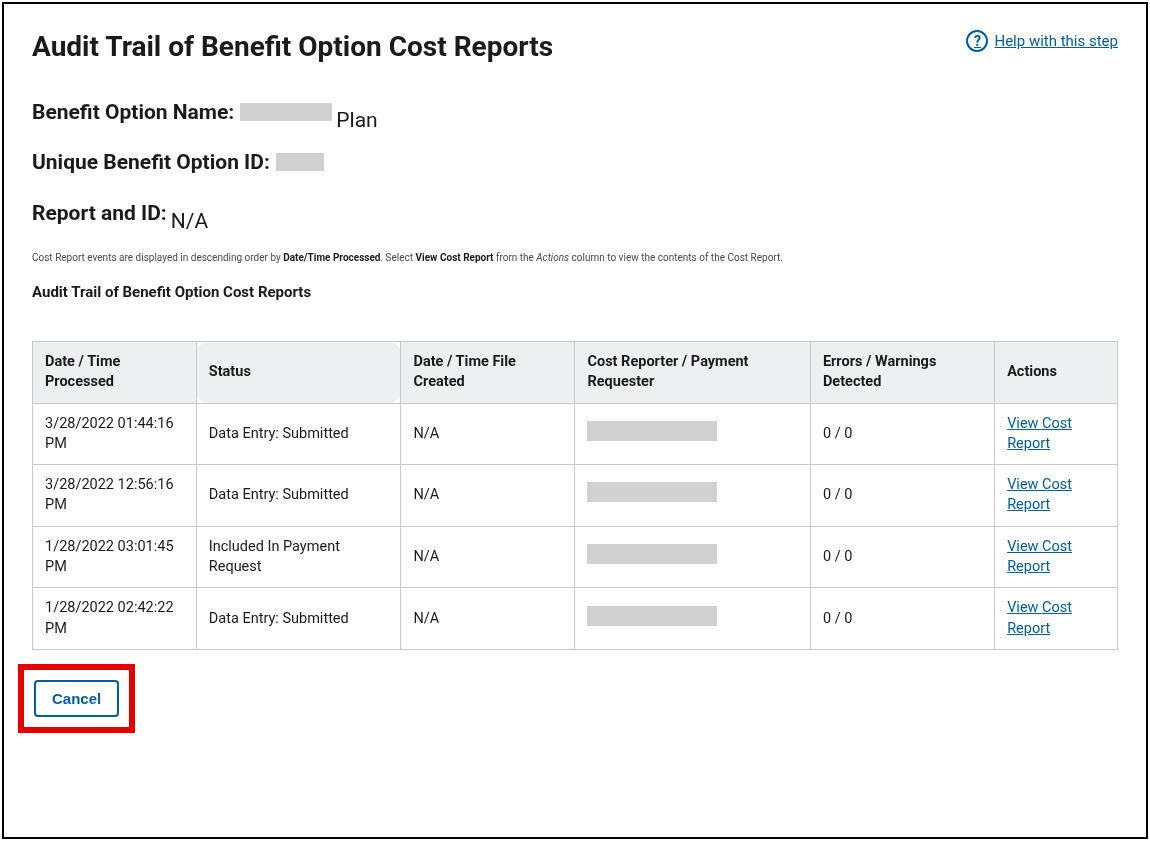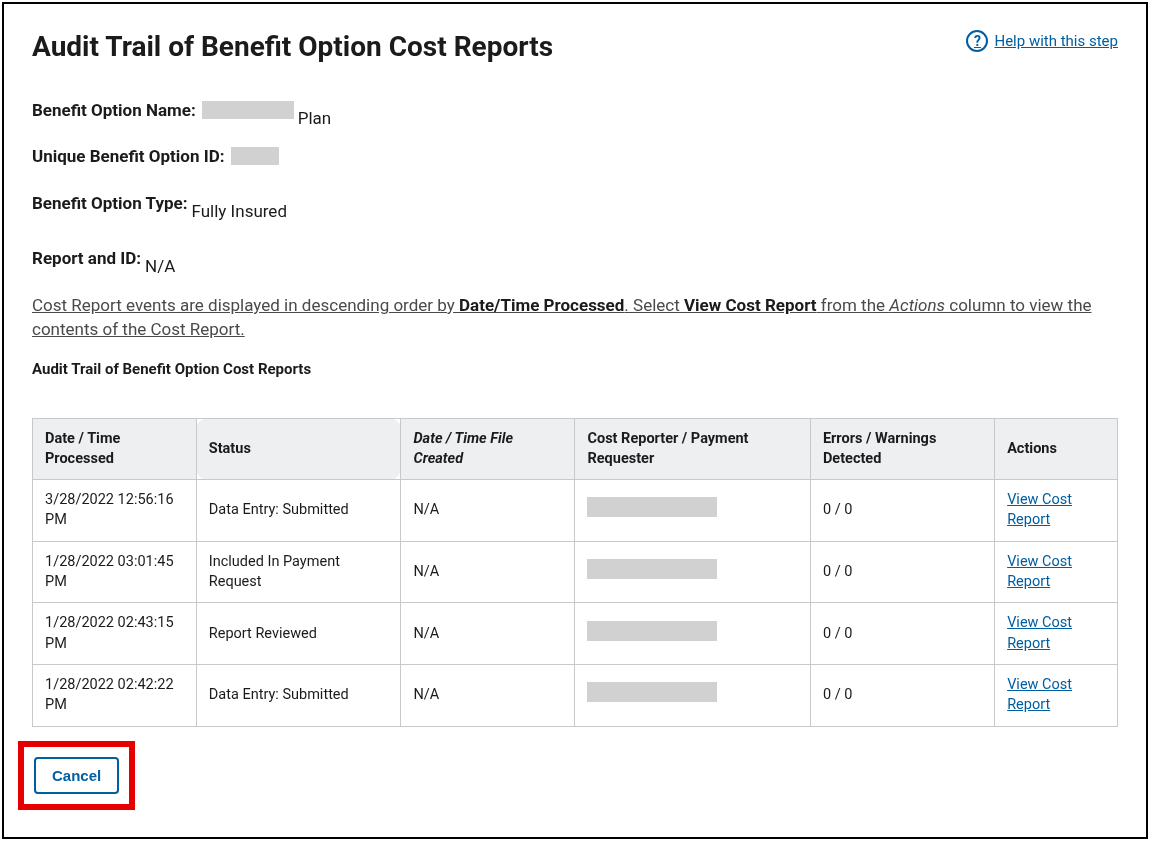--- a/index.html
+++ b/index.html
@@ -50,21 +50,21 @@
       justify-content: center;
       font-size: 14px;
       font-weight: 700;
       color: #005ea2;
       text-decoration: none;
     }
     .info-group {
       margin-bottom: 18px;
     }
     .info-line {
-      font-size: 17px;
+      font-size: 21px;
       color: #1b1b1b;
       margin-bottom: 18px;
       display: flex;
       align-items: center;
       flex-wrap: wrap;
     }
     .info-label {
       font-weight: 700;
       margin-right: 4px;
     }
@@ -81,25 +81,24 @@
     .redacted-name {
       width: 92px;
       margin-right: 4px;
       margin-left: 2px;
     }
     .redacted-id {
       width: 48px;
       margin-left: 2px;
     }
     .instruction-text {
-      font-size: 17px;
+      font-size: 10px;
       color: #4a4a4a;
       margin-bottom: 18px;
       line-height: 1.4;
-      text-decoration: underline;
     }
     .instruction-text .strong {
       font-weight: 700;
       color: #1b1b1b;
     }
     .instruction-text .italic {
       font-style: italic;
     }
     .table-caption {
       font-size: 15px;
@@ -122,21 +121,21 @@
       vertical-align: middle;
       line-height: 1.4;
     }
     table.audit-table th {
       background: #edeff0;
       font-weight: 700;
       color: #1b1b1b;
     }
     .col-date { width: 160px; }
     .col-status { width: 200px; border-radius: 12px; }
-    .col-created { width: 170px; font-style: italic; }
+    .col-created { width: 170px; }
     .col-reporter { width: 230px; }
     .col-errors { width: 180px; }
     .col-actions { width: 120px; }
     .cell-redacted {
       display: inline-block;
       background: #d1d1d1;
       height: 20px;
       width: 130px;
     }
     .action-link {
@@ -182,24 +181,20 @@
       <span class="info-label">Benefit Option Name:</span>
       <span class="redacted redacted-name"></span>
       <span class="info-value">Plan</span>
     </div>
 
     <div class="info-line">
       <span class="info-label">Unique Benefit Option ID:</span>
       <span class="redacted redacted-id"></span>
     </div>
 
-    <div class="info-line">
-      <span class="info-label">Benefit Option Type:</span>
-      <span class="info-value">Fully Insured</span>
-    </div>
 
     <div class="info-line">
       <span class="info-label">Report and ID:</span>
       <span class="info-value">N/A</span>
     </div>
 
   </div>
 
   <p class="instruction-text">
     <span>Cost Report events are displayed in descending order by </span><span class="strong">Date/Time Processed</span><span>. Select </span><span class="strong">View Cost Report</span><span> from the </span><span class="italic">Actions</span><span> column to view the contents of the Cost Report.</span>
@@ -213,45 +208,45 @@
       <tr>
         <th class="col-date">Date / Time Processed</th>
         <th class="col-status">Status</th>
         <th class="col-created">Date / Time File Created</th>
         <th class="col-reporter">Cost Reporter / Payment Requester</th>
         <th class="col-errors">Errors / Warnings Detected</th>
         <th class="col-actions">Actions</th>
       </tr>
     </thead>
     <tbody id="audit-tbody">
+    <tr>
+          <td>3/28/2022 01:44:16 PM</td>
+          <td>Data Entry: Submitted</td>
+          <td>N/A</td>
+          <td><span class="cell-redacted"></span></td>
+          <td>0 / 0</td>
+          <td><a class="action-link">View Cost Report</a></td>
+        </tr>
         <tr>
           <td>3/28/2022 12:56:16 PM</td>
           <td>Data Entry: Submitted</td>
           <td>N/A</td>
           <td><span class="cell-redacted"></span></td>
           <td>0 / 0</td>
           <td><a class="action-link">View Cost Report</a></td>
         </tr>
         <tr>
           <td>1/28/2022 03:01:45 PM</td>
           <td>Included In Payment Request</td>
           <td>N/A</td>
           <td><span class="cell-redacted"></span></td>
           <td>0 / 0</td>
           <td><a class="action-link">View Cost Report</a></td>
         </tr>
         <tr>
-          <td>1/28/2022 02:43:15 PM</td>
-          <td>Report Reviewed</td>
-          <td>N/A</td>
-          <td><span class="cell-redacted"></span></td>
-          <td>0 / 0</td>
-          <td><a class="action-link">View Cost Report</a></td>
-        </tr>
-        <tr>
           <td>1/28/2022 02:42:22 PM</td>
           <td>Data Entry: Submitted</td>
           <td>N/A</td>
           <td><span class="cell-redacted"></span></td>
           <td>0 / 0</td>
           <td><a class="action-link">View Cost Report</a></td>
         </tr>
       </tbody>
   </table>
 

